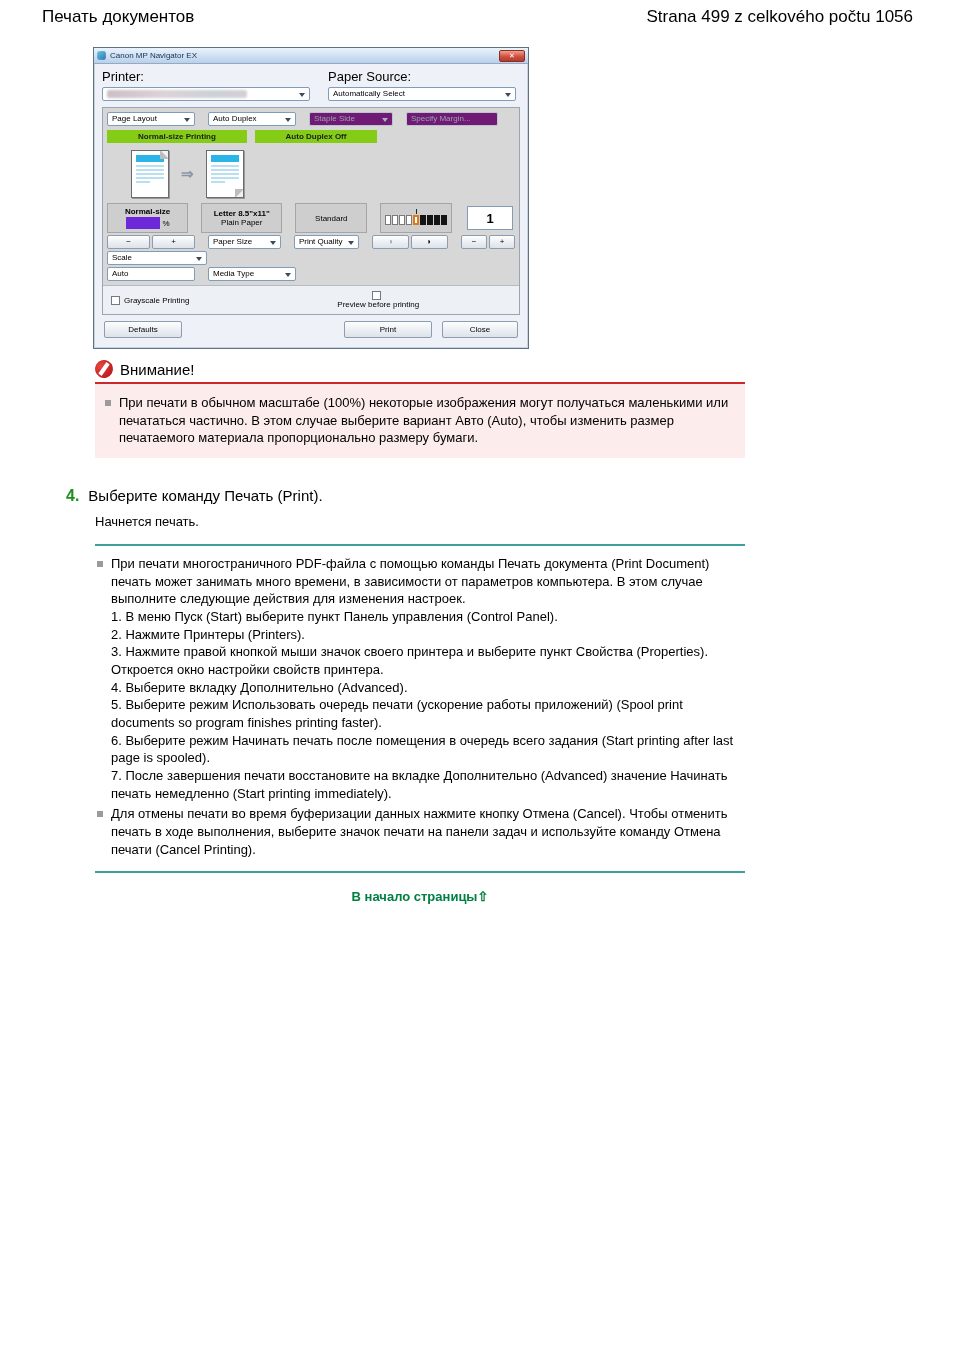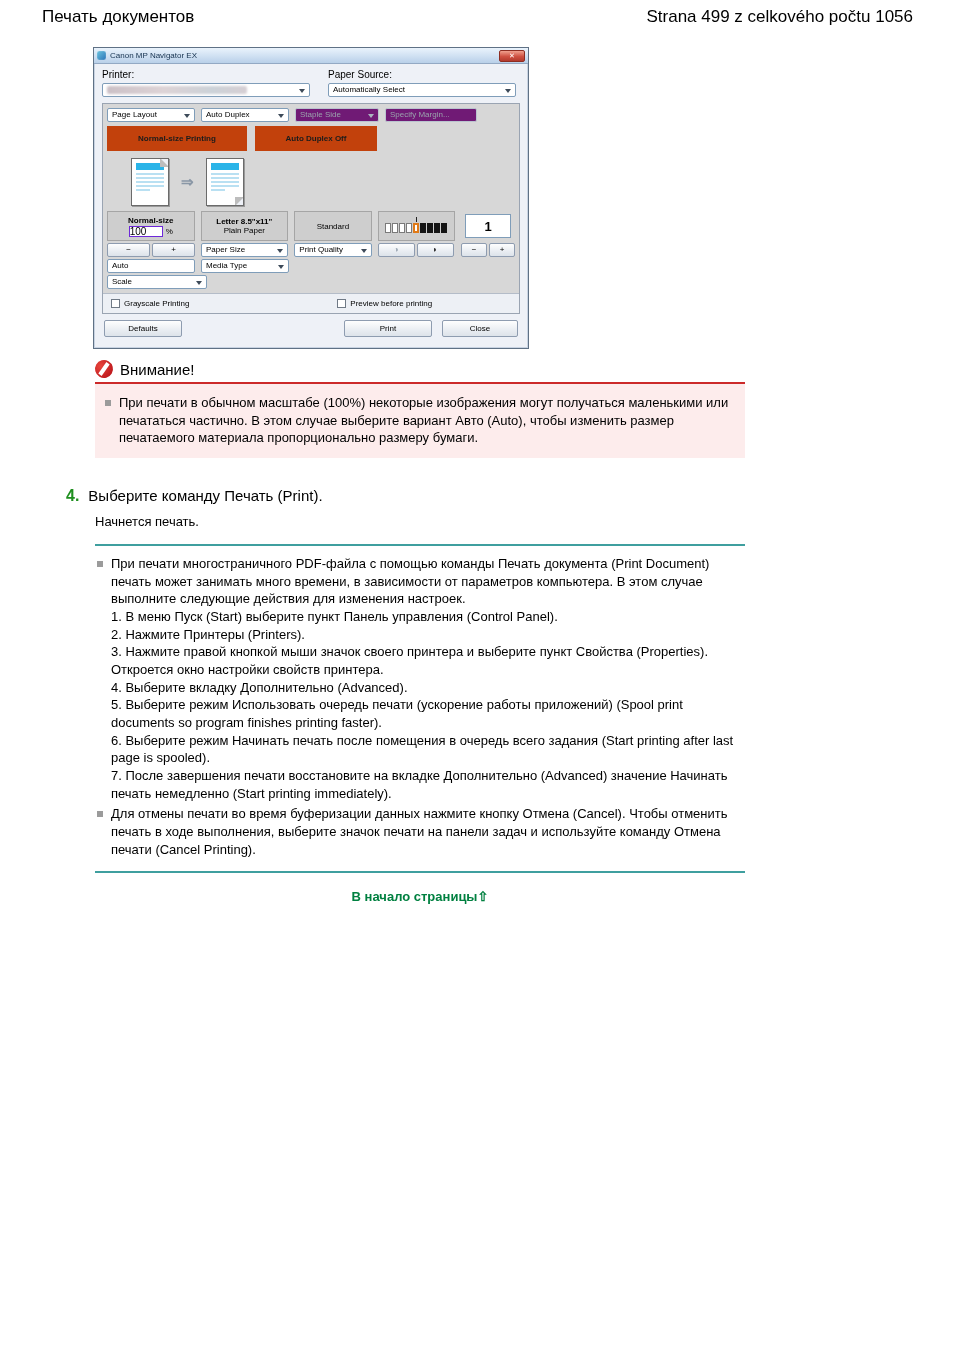--- a/index.html
+++ b/index.html
@@ -12,78 +12,78 @@
   
   .dialog { margin:20px 0 0 93px; width:436px; height:302px; border:1px solid #5f7185; background:#eef1f7; box-shadow:0 0 0 1px #c8d3e2 inset; }
   .titlebar { height:16px; display:flex; align-items:center; gap:4px; padding:0 3px;
     background:linear-gradient(#eaf3fc,#cfe0f2 55%,#b9d0e9); border-bottom:1px solid #93a9c4; }
   .app-icon { width:9px; height:9px; border-radius:2px; background:linear-gradient(135deg,#6cc4e0,#2b74b8); box-shadow:0 0 1px #fff inset; }
   .tb-title { font-size:8px; color:#16324f; }
   .close { margin-left:auto; width:26px; height:12px; border-radius:2px; background:linear-gradient(#f0a08e,#cf5142 55%,#b23a2d);
     border:1px solid #8d2d22; color:#fff; font-size:7px; line-height:10px; text-align:center; cursor:pointer; }
 
   .dlg-top { display:flex; padding:5px 8px 4px 8px; }
-  .field label { display:block; font-size:10px; margin-bottom:3px; }
+  .field label { display:block; font-size:13px; margin-bottom:3px; }
   .combo { position:relative; height:14px; background:#fff; border:1px solid #7f9db9; border-radius:2px;
     font-size:8px; line-height:12px; padding:0 14px 0 4px; overflow:hidden; white-space:nowrap; }
   .caret { position:absolute; right:4px; top:5px; width:0; height:0;
     border-left:3px solid transparent; border-right:3px solid transparent; border-top:4px solid #3d4a59; }
   .combo.disabled { color:#9aa3ad; background:#701a75; border-color:#bac4cf; }
   .combo.disabled .caret { border-top-color:#aab4bf; }
   .printer-field { width:208px; margin-right:18px; }
   .source-field { width:188px; }
   .redacted { display:inline-block; width:140px; height:8px; margin-top:2px; border-radius:2px;
     background:linear-gradient(90deg,#cbc0c6,#ddd3d6 40%,#ccd2d8 75%,#d6cfd4); filter:blur(1.3px); }
 
   .panel { margin:2px 8px 0 8px; border:1px solid #9aa4b2; }
   .panel-gray { background:#d7d7d7; padding:4px; }
-  .row { display:flex; gap:6px; }
+  .row { display:flex; gap:13px; }
   .row1 .combo { height:14px; }
   .w88 { width:88px; } .w84 { width:84px; } .w92 { width:92px; } .w78 { width:78px; } .w100 { width:100px; } .w54 { width:54px; }
 
   .chips { display:flex; gap:8px; margin-top:4px; }
-  .chip { background:#c2410c; font-size:8px; font-weight:bold; color:#1c1c1c; text-align:center; padding:8px 0; }
+  .chip { background:#84cc16; font-size:8px; font-weight:bold; color:#1c1c1c; text-align:center; padding:2px 0; }
   .chip1 { width:140px; } .chip2 { width:122px; }
 
   .preview { display:flex; align-items:center; padding:5px 0 4px 24px; height:60px; }
   .doc { position:relative; width:38px; height:48px; background:#fff; border:1px solid #6b6b6b; box-shadow:1px 1px 0 #9a9a9a; overflow:hidden; }
   .doc .bar { height:7px; margin:4px 4px 3px 4px; background:#2ab4e8; }
   .doc .ln { height:2px; margin:2px 4px; background:#b9e0f2; }
   .doc.fold-top::after { content:""; position:absolute; top:-1px; right:-1px; width:0; height:0;
     border-style:solid; border-width:0 9px 9px 0; border-color:#eef1f7 #eef1f7 #bdbdbd #bdbdbd; }
   .doc.fold-bottom::after { content:""; position:absolute; bottom:-1px; right:-1px; width:0; height:0;
     border-style:solid; border-width:9px 9px 0 0; border-color:#bdbdbd #eef1f7 #eef1f7 #bdbdbd; }
   .arrow-right { margin:0 12px; font-size:15px; color:#8a97a6; font-weight:bold; }
 
   .info-row .cell { background:#cecece; border:1px solid #a5a5a5; height:30px; display:flex; flex-direction:column;
     align-items:center; justify-content:center; font-size:8px; }
   .cell .b { font-weight:bold; }
   .scale-wrap { display:flex; align-items:center; gap:3px; margin-top:1px; }
-  .scale-input { width:34px; height:11px; font-size:10px; font-family:"Liberation Sans",sans-serif; text-align:left; border:1px solid #6d28d9; }
+  .scale-input { width:34px; height:11px; font-size:14px; font-family:"Liberation Sans",sans-serif; text-align:right; border:6px solid #6d28d9; }
   .intensity { position:relative; display:flex; gap:1px; align-items:center; padding-top:4px; }
   .intensity .seg { width:6px; height:10px; }
   .seg.empty { background:#fff; border:1px solid #7a7a7a; }
   .seg.marker { background:#fff; border:2px solid #e07a18; }
   .seg.filled { background:#141414; border:1px solid #141414; }
   .tick { position:absolute; top:-2px; left:31px; width:1px; height:5px; background:#222; }
   .copies-box { width:46px; height:24px; background:#fff; border:1px solid #7f9db9; font-size:13px; font-weight:bold;
     display:flex; align-items:center; justify-content:center; }
 
   .btn { background:linear-gradient(#fefefe,#e9edf2 60%,#dde3ea); border:1px solid #8e9cb0; border-radius:2px;
     font-size:8px; font-family:"Liberation Sans",sans-serif; height:14px; line-height:12px; text-align:center; cursor:pointer; }
   .pm-group { display:flex; gap:2px; }
   .pm { width:43px; } .pm-s { width:26px; } .moon { width:37px; }
   .moon.light { color:#9aa6b2; } .moon.dark { color:#111; }
   .ctrl-row { margin-top:2px; }
   .auto-btn { width:88px; text-align:left; padding-left:4px; background:#fff; border:1px solid #7f9db9; height:14px; font-size:8px; line-height:12px; }
 
   .panel-light { background:#edf0f5; border-top:1px solid #b4bcc8; padding:5px 8px; display:flex; align-items:center; font-size:8px; }
   .cb { width:9px; height:9px; background:#fff; border:1px solid #707a86; margin-right:4px; flex:none; }
   .cb-group { display:flex; align-items:center; }
-  .cb-preview { margin-left:148px; }
+  .cb-preview { margin-left:148px;flex-direction:column; }
 
   .dlg-buttons { display:flex; padding:6px 10px 0 10px; }
   .dlg-buttons .btn { height:17px; line-height:15px; }
   .defaults { width:78px; }
   .print-btn { width:88px; margin-left:auto; }
   .close-btn2 { width:76px; margin-left:10px; }
 
   
   .content { margin-left:95px; width:650px; }
   .sec-head { display:flex; align-items:center; gap:7px; }
@@ -242,30 +242,30 @@
           <button class="btn moon light">◑</button>
           <button class="btn moon dark">◗</button>
         </span>
         <span class="pm-group w54">
           <button class="btn pm-s">−</button>
           <button class="btn pm-s">+</button>
         </span>
       </div>
 
       <div class="row ctrl-row">
+        <div class="combo w100">
+          <span>Scale</span>
+          <span class="caret"></span>
+        </div>
+      </div>
+
+      <div class="row ctrl-row">
         <button class="btn auto-btn">Auto</button>
         <div class="combo w88">
           <span>Media Type</span>
-          <span class="caret"></span>
-        </div>
-      </div>
-
-      <div class="row ctrl-row">
-        <div class="combo w100">
-          <span>Scale</span>
           <span class="caret"></span>
         </div>
       </div>
     </div>
 
     <div class="panel-light">
       <span class="cb-group">
         <span class="cb"></span>
         <span>Grayscale Printing</span>
       </span>

